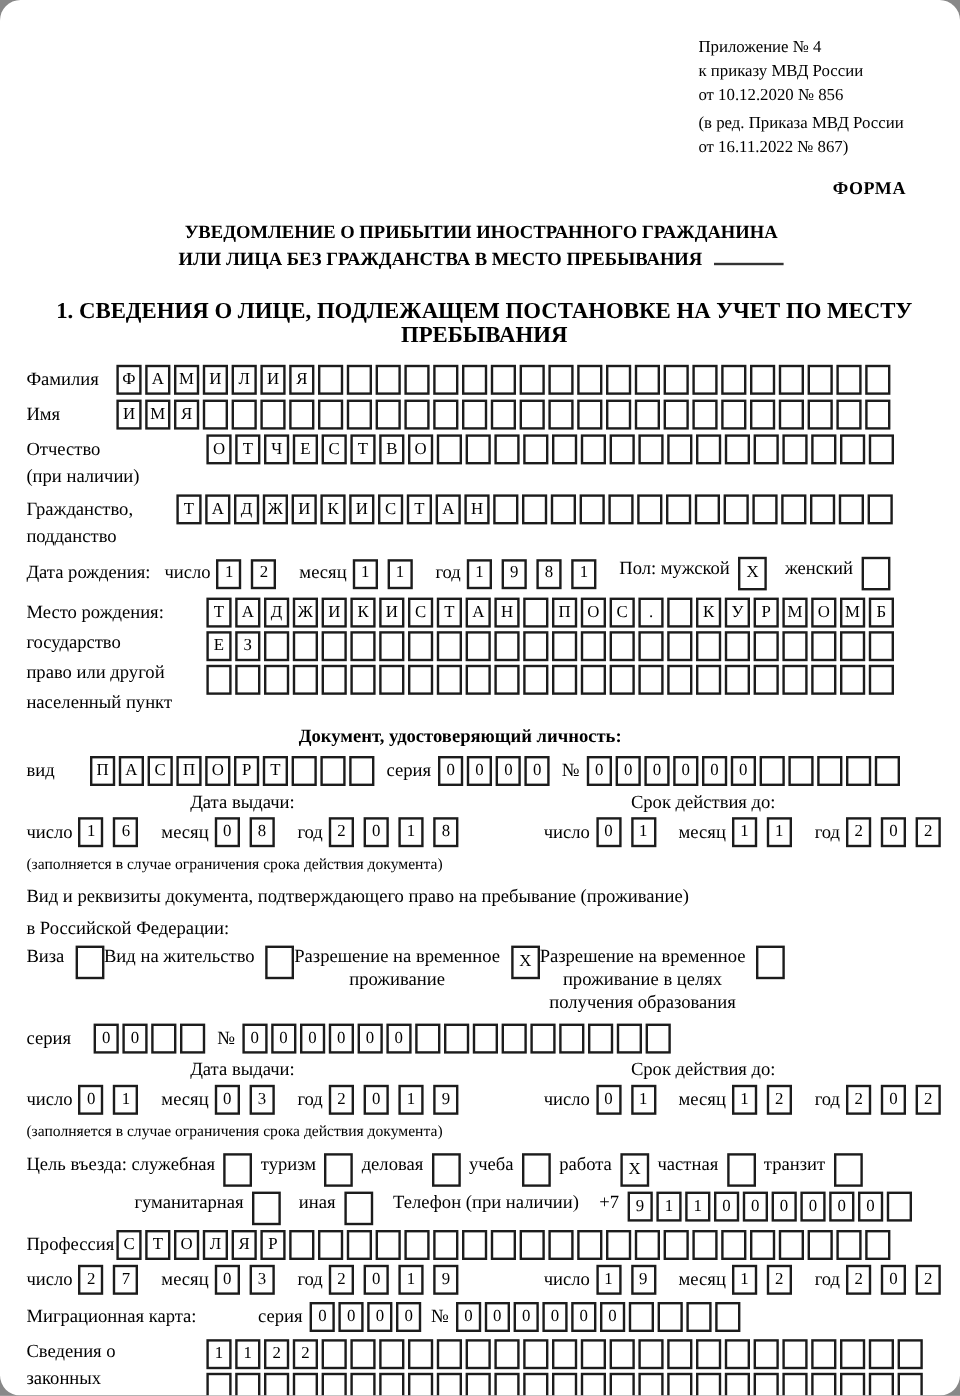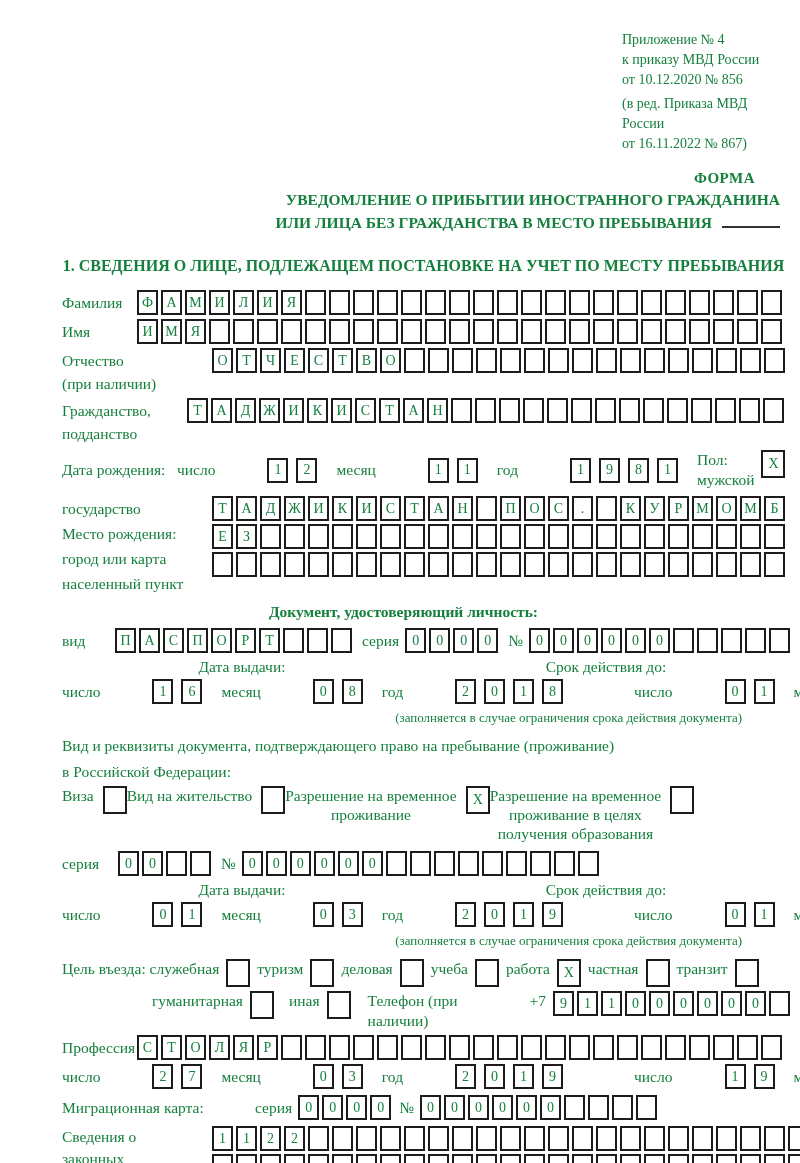--- a/index.html
+++ b/index.html
@@ -1,29 +1,29 @@
 <!DOCTYPE html>
 <html><head>
 <meta charset="utf-8">
 <style>
   * { box-sizing: border-box; margin: 0; padding: 0; }
   html,body { background:#888; }
   .page {
     width: 800px; height: 1163px; margin: 0 auto;
-    background: #fff; color: #15803d;
+    background: #fff; color: #000000;
     font-family: "Liberation Serif", "DejaVu Serif", serif;
     font-size: 15.5px; line-height: 20px;
-    padding: 30px 10px 0 62px; position: relative; overflow: hidden;
+    padding: 30px 10px 0 22px; position: relative; overflow: hidden; border-radius: 17px;
   }
   .hdr { margin-left: 560px; font-size: 14px; line-height: 20px; }
   .hdr-note { margin-top: 4px; }
   .forma { text-align: right; padding-right: 35px; font-weight: bold; margin-top: 14px; font-size: 15px; letter-spacing: .5px; }
-  .title { text-align: right; font-weight: bold; font-size: 15.5px; line-height: 23px; margin-top: 0; margin-right: 10px; }
+  .title { text-align: center; font-weight: bold; font-size: 15.5px; line-height: 23px; margin-top: 14px; margin-right: 10px; }
   .t-underline { display:inline-block; width: 58px; border-bottom: 2px solid #333; margin-left: 10px; vertical-align: baseline; }
-  .section1 { text-align: center; font-weight: bold; font-size: 16px; margin-top: 22px; margin-right: 5px; }
+  .section1 { text-align: center; font-weight: bold; font-size: 19px; margin-top: 22px; margin-right: 5px; }
   .formbody { margin-top: 14px; }
 
   .row { display: flex; align-items: center; margin-bottom: 4px; }
   .row.top { align-items: flex-start; }
   .lbl { flex: none; }
   .w50 { width: 50px; } .w53 { width: 53px; } .w75 { width: 75px; }
   .w115 { width: 115px; } .w125 { width: 125px; } .w150 { width: 150px; } .w185 { width: 185px; }
   .ml6 { margin-left: 6px; } .ml8 { margin-left: 8px; } .ml10 { margin-left: 10px; }
 
   .cells { display: inline-flex; gap: 3px; flex: none; }
@@ -39,24 +39,24 @@
   .split { display: flex; align-items: flex-start; margin-bottom: 4px; }
   .lbl-col { flex: none; line-height: 25px; }
   .lbl-col.tight { line-height: 21.5px; }
   .cells-col .cells { display: flex; margin-bottom: 3px; }
 
   .center-b { text-align: center; font-weight: bold; margin: 6px 0 6px -45px; }
   .dates-hdr { display: flex; margin-bottom: 2px; align-items: center; }
   .dates-hdr .half-l { width: 360px; text-align: center; }
   .dates-hdr .half-r { flex: 1; text-align: center; }
   .dgroup { display: inline-flex; align-items: center; }
-  .dgroup .grp { display: inline-flex; align-items: center; margin-right: 9px; gap: 47px; }
+  .dgroup .grp { display: inline-flex; align-items: center; margin-right: 9px; }
   .dgroup .grp span { margin-right: 5px; }
   .dright { margin-left: 52px; }
-  .note-r { text-align: right; padding-right: 48px; font-size: 13px; margin: 0 0 8px 0; }
+  .note-r { padding-right: 48px; font-size: 13px; margin: 0 0 8px 0; }
   .gap { display:flex; align-items:flex-start; gap: 7px; flex-wrap: nowrap; }
   .opt { display: inline-flex; align-items: flex-start; gap: 9px; }
   .optxt { text-align: center; line-height: 19px; display: inline-block; }
   .permit-row { display: flex; align-items: flex-start; margin: 4px 0 8px 0; }
   .ind { margin-left: 90px; }
   .mt6 { margin-top: 6px; }
 </style>
 </head>
 <body>
 
@@ -250,23 +250,23 @@
           </span>
         <span class="ml8">женский</span>
         <span class="cells cb">
             <span class="cell"></span>
           </span>
       </span>
     </div>
 
     <div class="split mt6">
       <div class="lbl-col w150">
+        <div>Место рождения:</div>
         <div>государство</div>
-        <div>Место рождения:</div>
-        <div>город или карта</div>
+        <div>право или другой</div>
         <div>населенный пункт</div>
       </div>
       <div class="cells-col">
         <div class="cells">
             <span class="cell">Т</span>
             <span class="cell">А</span>
             <span class="cell">Д</span>
             <span class="cell">Ж</span>
             <span class="cell">И</span>
             <span class="cell">К</span>

